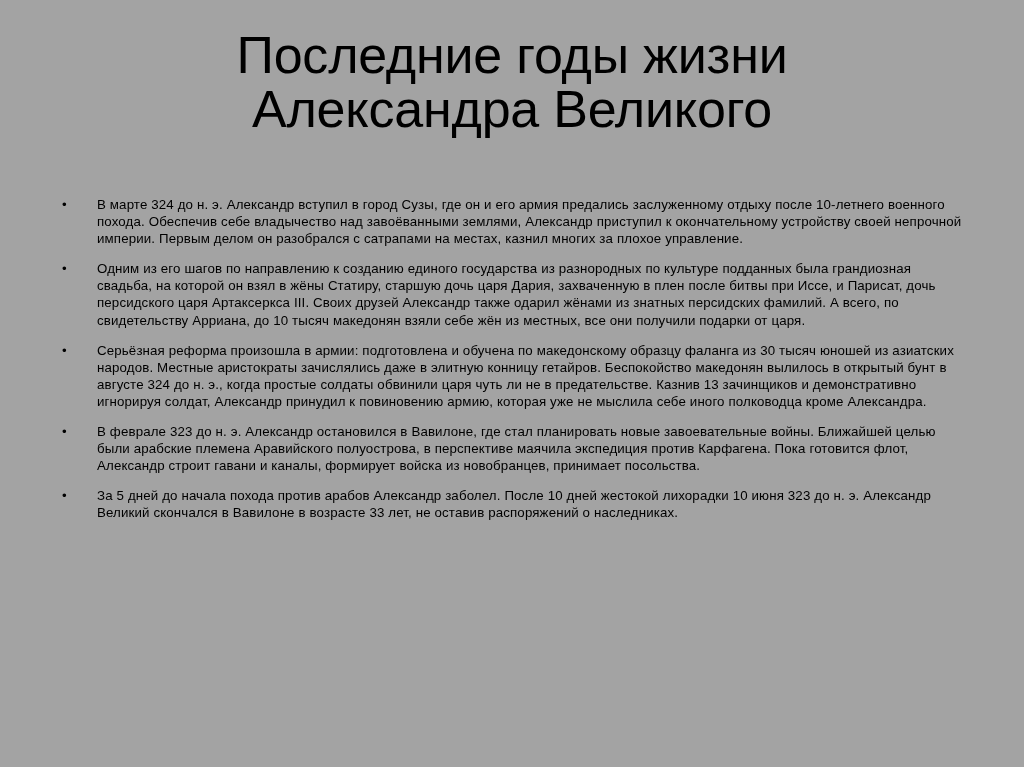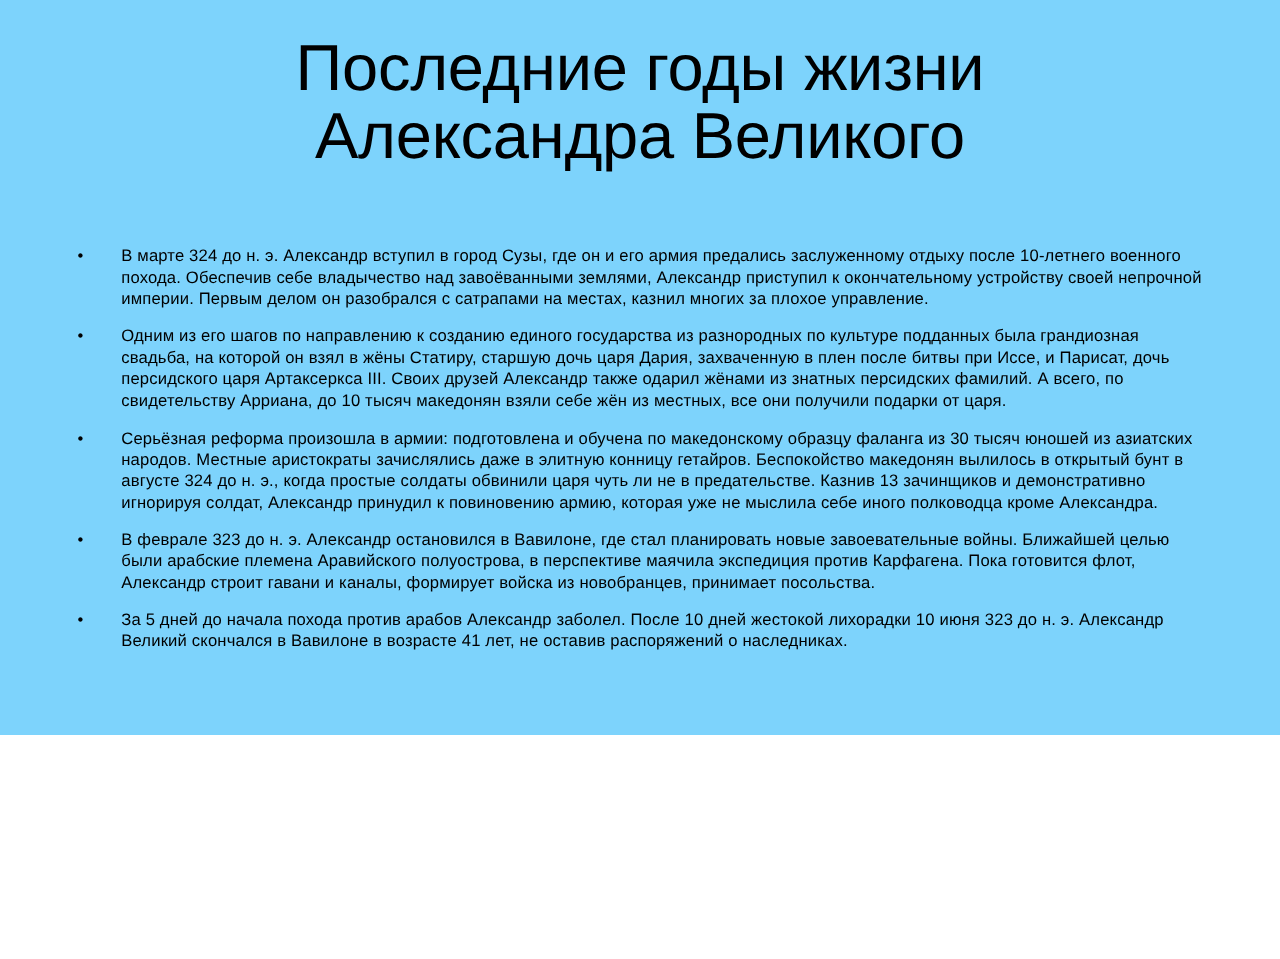--- a/index.html
+++ b/index.html
@@ -12,22 +12,22 @@
     height: 767px;
     background: #ffffff;
     font-family: "Liberation Sans", "DejaVu Sans", sans-serif;
     color: #000000;
     overflow: hidden;
   }
 
   .slide {
     position: relative;
     width: 1024px;
-    height: 588px;
-    background: #7dd3fc;
+    height: 767px;
+    background: #a3a3a3;
     box-sizing: border-box;
   }
 
   
   .slide-title {
     position: absolute;
     left: 64px;
     top: 28px;
     width: 896px;
     text-align: center;
@@ -104,18 +104,18 @@
       <span class="bullet-text">Серьёзная реформа произошла в армии: подготовлена и обучена по македонскому образцу фаланга из 30 тысяч юношей из азиатских народов. Местные аристократы зачислялись даже в элитную конницу гетайров. Беспокойство македонян вылилось в открытый бунт в августе 324 до н. э., когда простые солдаты обвинили царя чуть ли не в предательстве. Казнив 13 зачинщиков и демонстративно игнорируя солдат, Александр принудил к повиновению армию, которая уже не мыслила себе иного полководца кроме Александра.</span>
     </div>
 
     <div class="bullet-item">
       <span class="bullet-marker">•</span>
       <span class="bullet-text">В феврале 323 до н. э. Александр остановился в Вавилоне, где стал планировать новые завоевательные войны. Ближайшей целью были арабские племена Аравийского полуострова, в перспективе маячила экспедиция против Карфагена. Пока готовится флот, Александр строит гавани и каналы, формирует войска из новобранцев, принимает посольства.</span>
     </div>
 
     <div class="bullet-item">
       <span class="bullet-marker">•</span>
-      <span class="bullet-text">За 5 дней до начала похода против арабов Александр заболел. После 10 дней жестокой лихорадки 10 июня 323 до н. э. Александр Великий скончался в Вавилоне в возрасте 41 лет, не оставив распоряжений о наследниках.</span>
+      <span class="bullet-text">За 5 дней до начала похода против арабов Александр заболел. После 10 дней жестокой лихорадки 10 июня 323 до н. э. Александр Великий скончался в Вавилоне в возрасте 33 лет, не оставив распоряжений о наследниках.</span>
     </div>
 
   </div>
 
 </div>
 
 </body></html>

